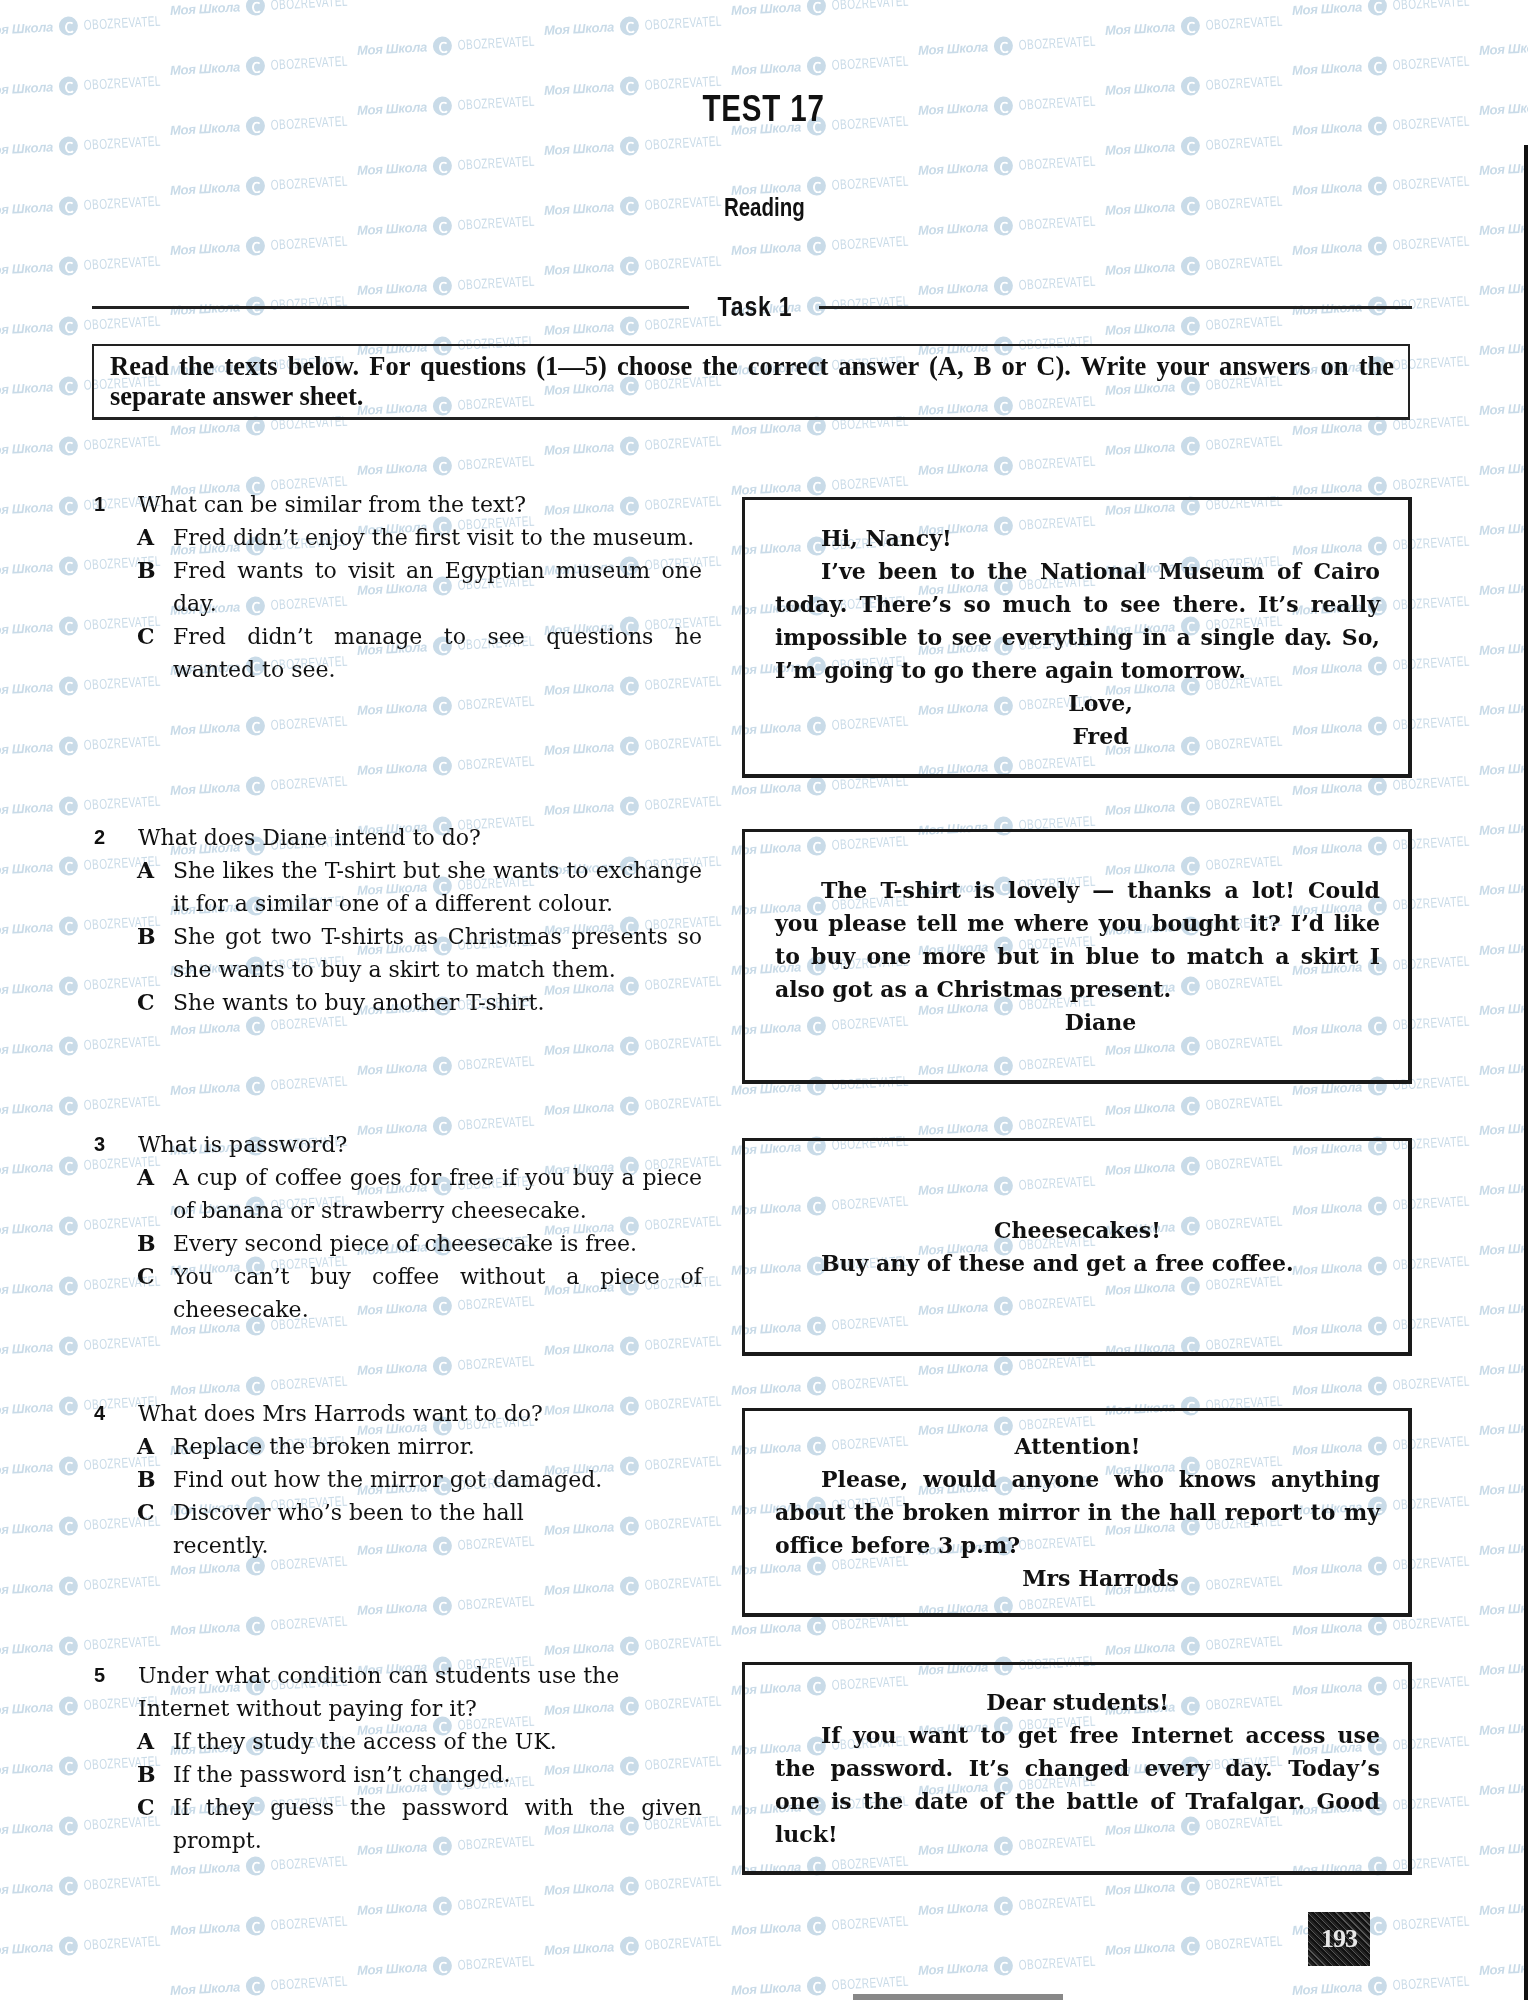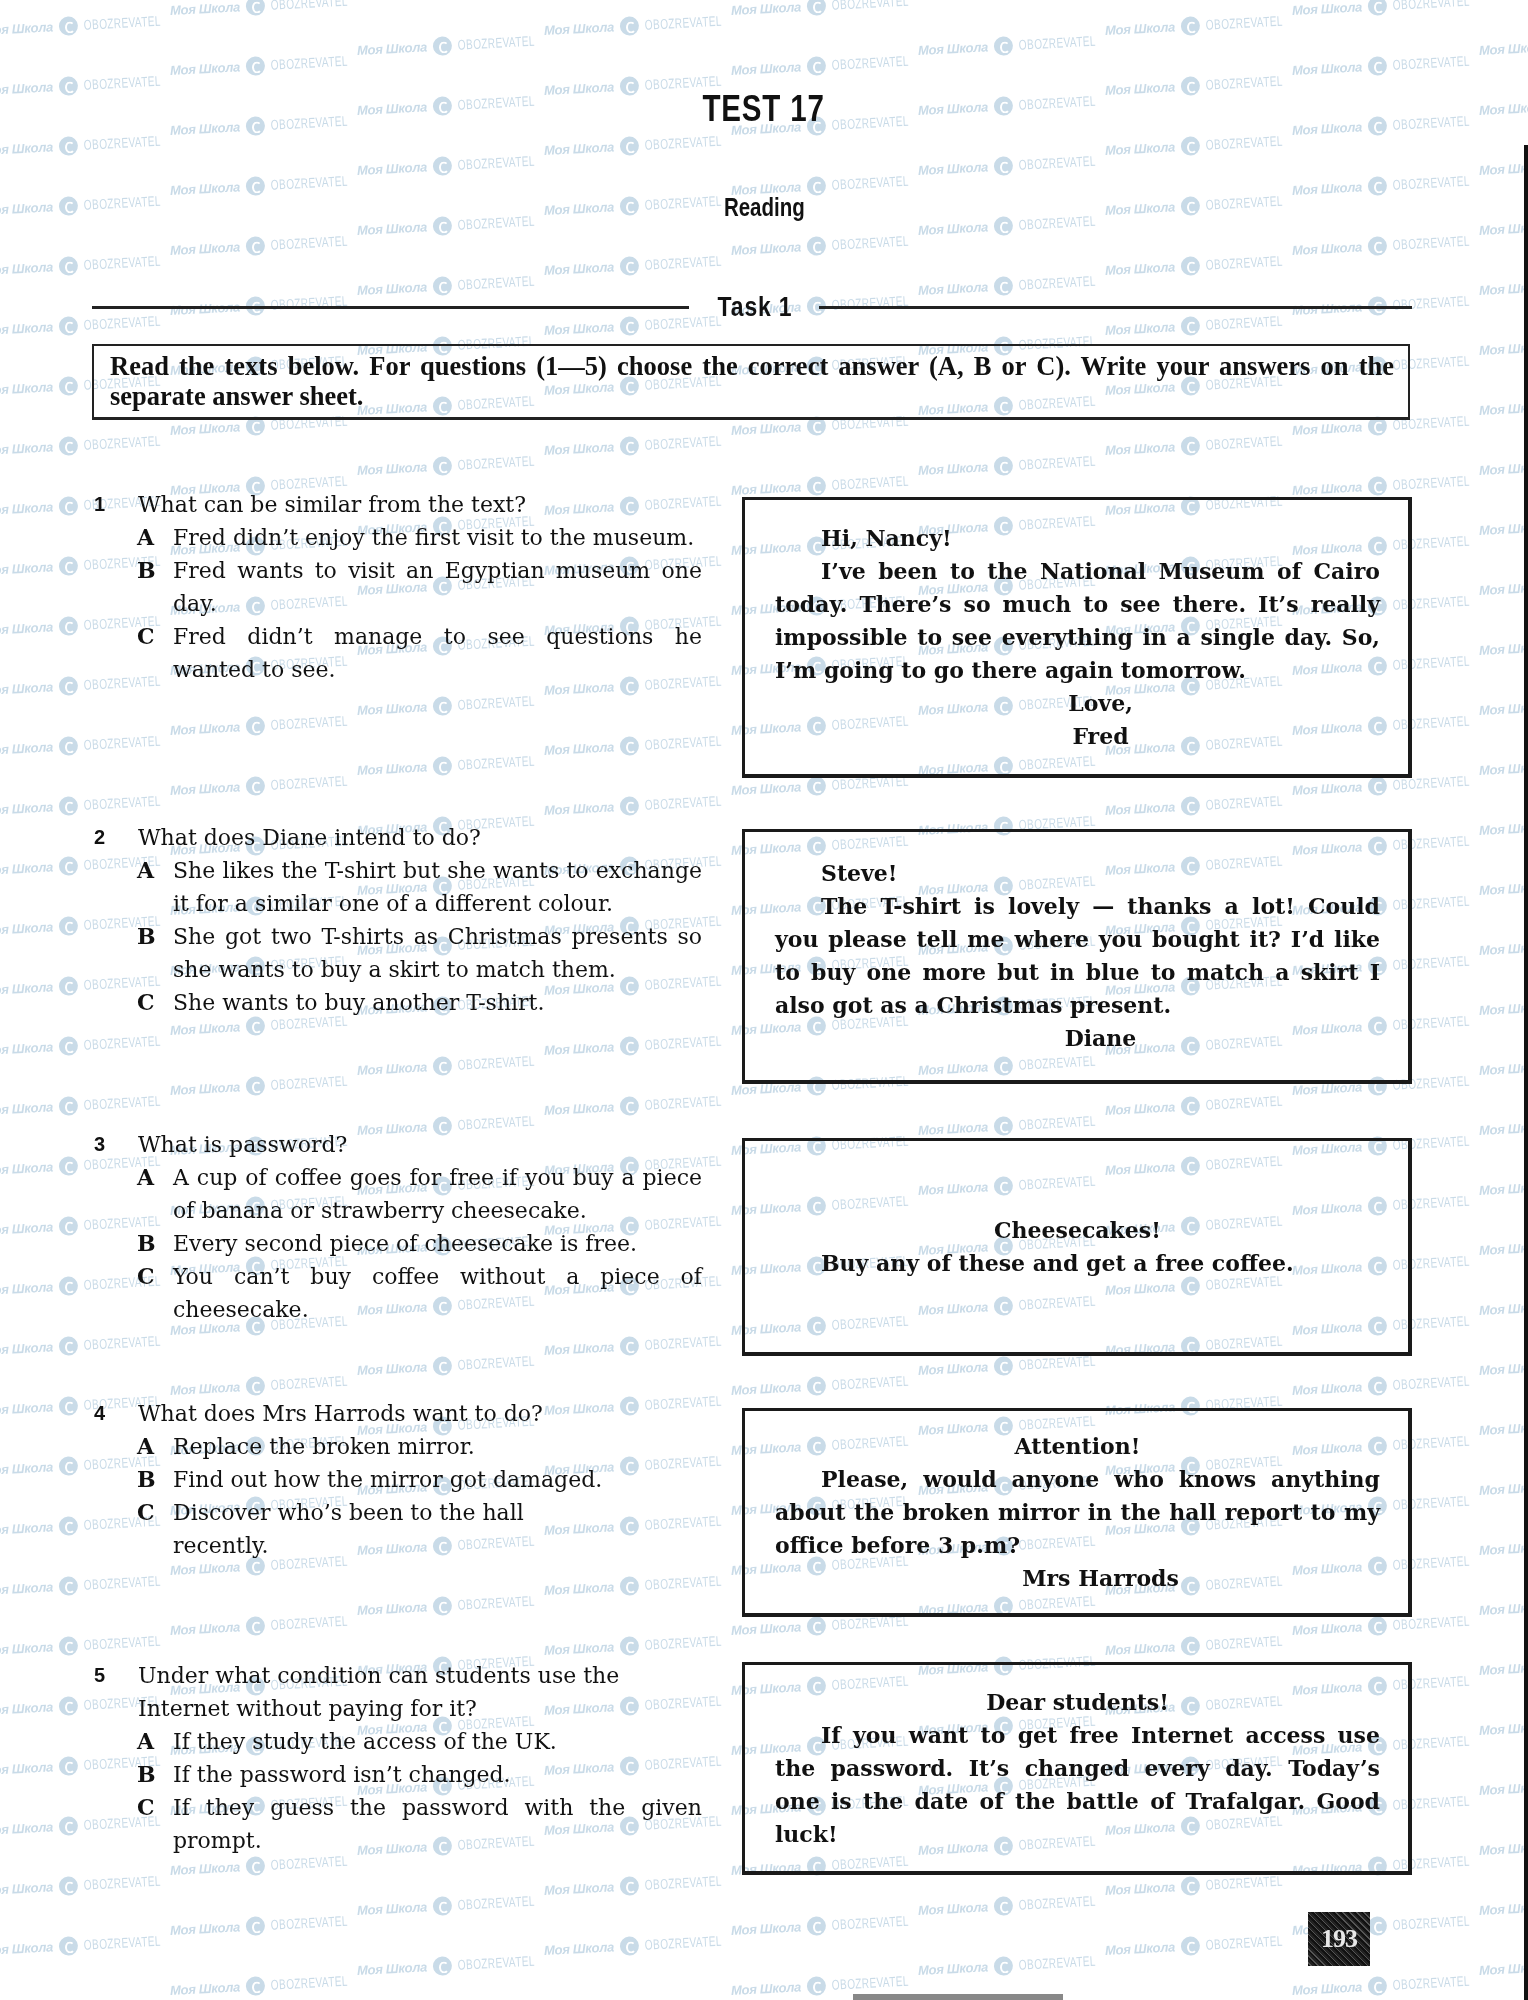--- a/index.html
+++ b/index.html
@@ -1599,21 +1599,20 @@
       <span class="opt-letter">B</span>
       <span class="opt-text">She got two T-shirts as Christmas presents so she wants to buy a skirt to match them.</span>
     </div>
   <div class="opt">
       <span class="opt-letter">C</span>
       <span class="opt-text">She wants to buy another T-shirt.</span>
     </div>
 </div>
 
 <div class="textbox" style="top:829px;height:255px">
-  <span class="line indent">Steve!</span>
   <span class="line indent">The T-shirt is lovely — thanks a lot! Could you please tell me where you bought it? I’d like to buy one more but in blue to match a skirt I also got as a Christmas present.</span>
   <span class="line sign">Diane</span>
 </div>
 
 <div class="question" style="top:1128px">
   <div class="q-head">
     <span class="q-num">3</span>
     <span class="q-text">What is password?</span>
   </div>
   <div class="opt">

